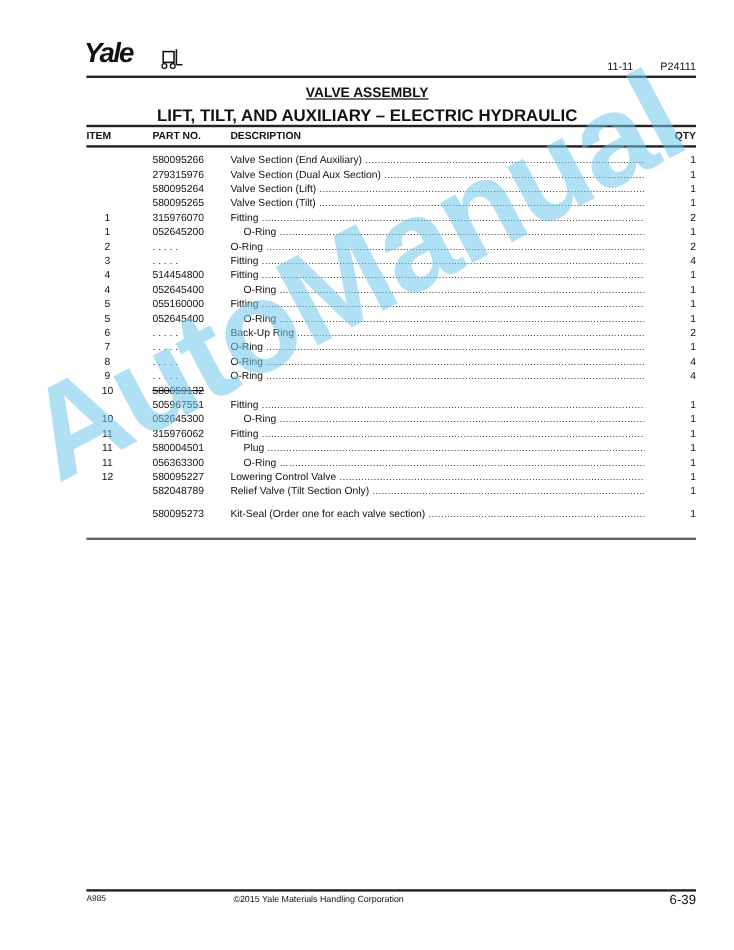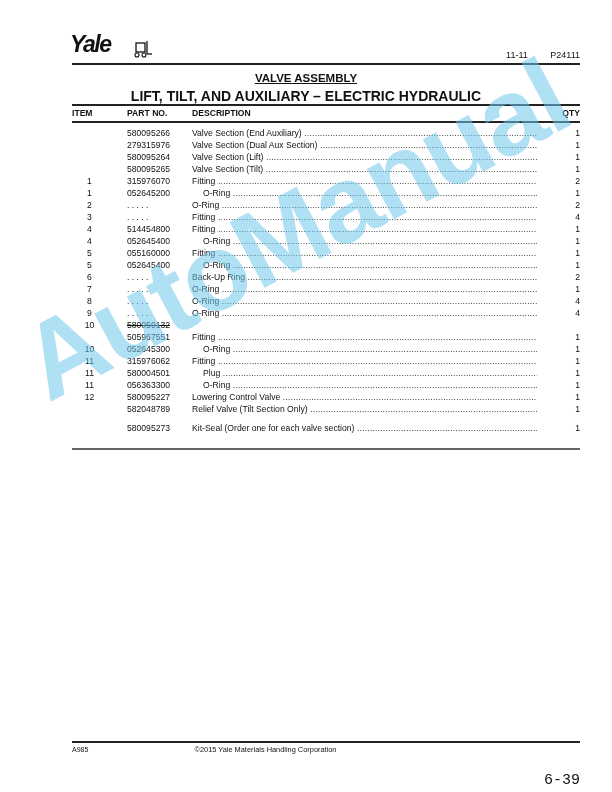--- a/index.html
+++ b/index.html
@@ -30,21 +30,21 @@
     .c-desc .lead { }
     .c-desc .dots { color: #333; letter-spacing: 0.2px; }
     .c-qty { position: absolute; right: 0; width: 20px; text-align: right; }
     .bottom-rule { position: absolute; left: 72px; top: 448px; width: 508px; height: 2px; background: #666; }
     .watermark { position: absolute; left: 60px; top: 300px; font-size: 108px; font-weight: bold;
                  color: #6ec7ec; opacity: 0.55; transform: rotate(-28deg); transform-origin: left bottom;
                  white-space: nowrap; pointer-events: none; letter-spacing: -2px; }
     .footer-rule { position: absolute; left: 72px; top: 741px; width: 508px; height: 1.5px; background: #222; }
     .footer-left { position: absolute; left: 72px; top: 746px; font-size: 7px; }
     .footer-center { position: absolute; left: 0; width: 531px; top: 745px; text-align: center; font-size: 7.4px; }
-    .footer-right { position: absolute; right: 32px; top: 772px; font-size: 15px; font-family: Liberation Mono, monospace; }
+    .footer-right { position: absolute; right: 32px; top: 744px; font-size: 11px; }
   </style>
 </head>
 <body>
 
 <div class="logo">Yale</div>
 <svg class="logo-mark" viewBox="0 0 20 18">
   <rect x="3" y="3" width="9" height="9" fill="none" stroke="#111" stroke-width="1.3"></rect>
   <line x1="14" y1="1" x2="14" y2="14" stroke="#111" stroke-width="1.3"></line>
   <line x1="14" y1="14" x2="19" y2="14" stroke="#111" stroke-width="1.3"></line>
   <circle cx="4" cy="15" r="2" fill="none" stroke="#111" stroke-width="1.1"></circle>

